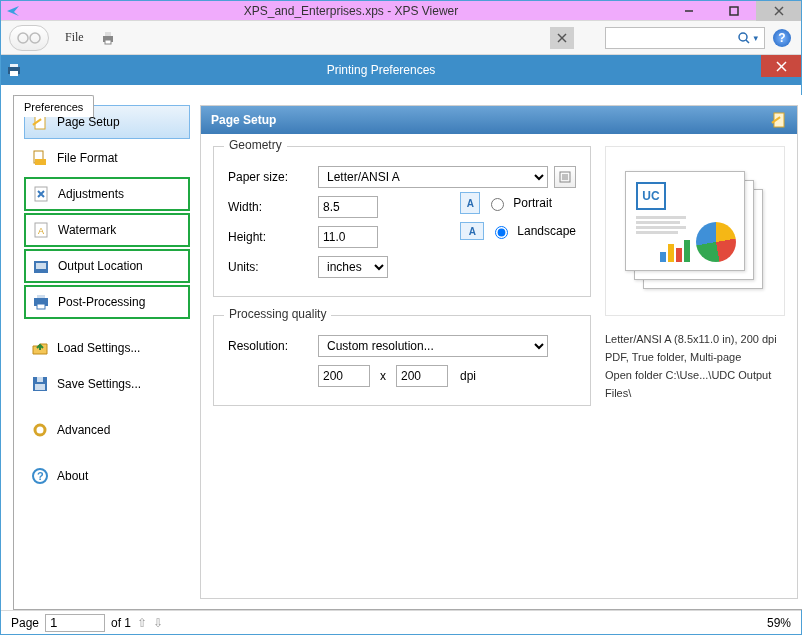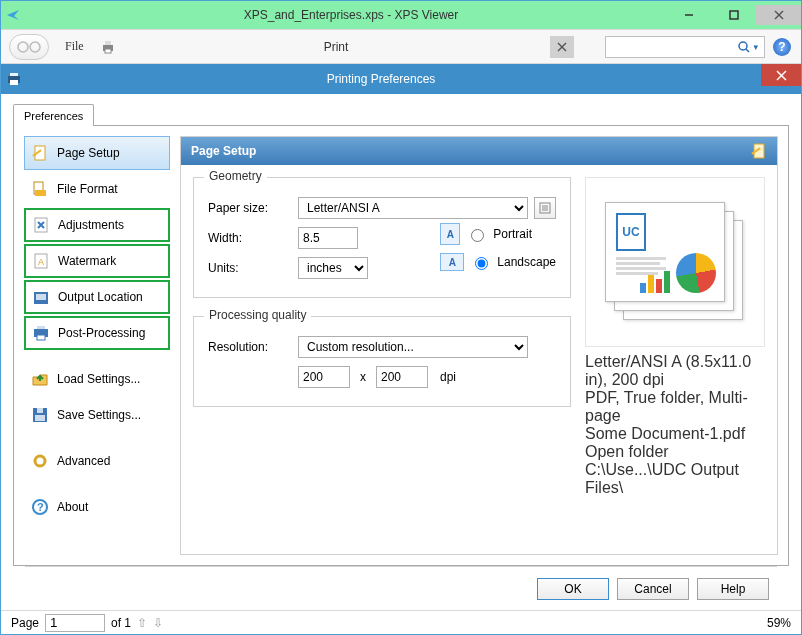--- a/index.html
+++ b/index.html
@@ -1,36 +1,36 @@
 <!DOCTYPE html>
 <html><head>
 <meta charset="utf-8">
 <style>
 html,body{margin:0;padding:0;font-family:"Segoe UI",Tahoma,sans-serif;font-size:12px;color:#000;background:#fff;}
 *{box-sizing:border-box;}
 .app{width:802px;height:635px;border:1px solid #4da0d6;display:flex;flex-direction:column;background:#fff;}
-.titlebar{height:29px;background:#86efac;border-bottom:1px solid #d9d9d9;display:flex;align-items:center;position:relative;}
+.titlebar{height:20px;background:#f0abfc;border-bottom:1px solid #d9d9d9;display:flex;align-items:center;position:relative;}
 .titlebar .ticon{width:24px;display:flex;justify-content:center;color:#3aa0e0;}
 .titlebar .ttitle{position:absolute;left:0;right:100px;text-align:center;color:#333;}
 .titlebar .wbtns{margin-left:auto;display:flex;}
 .wbtn{width:45px;height:20px;display:flex;align-items:center;justify-content:center;color:#333;}
 .wbtn.close{background:#c8c8c8;}
 .toolbar{height:34px;background:#f7f7f7;border-bottom:1px solid #d9d9d9;display:flex;align-items:center;position:relative;}
 .toolbar .binoc{width:40px;height:26px;border:1px solid #ccc;border-radius:13px;margin:0 8px;background:linear-gradient(#fff,#eee);display:flex;align-items:center;justify-content:center;color:#888;}
 .toolbar .tbitem{padding:0 8px;color:#333;font-family:Liberation Serif, serif;}
 .toolbar .printlbl{position:absolute;left:120px;right:250px;text-align:center;color:#333;}
 .toolbar .xbtn{width:24px;height:22px;background:#d0d0d0;display:flex;align-items:center;justify-content:center;margin-left:4px;}
 .toolbar .search{margin-left:auto;width:160px;height:22px;border:1px solid #bfbfbf;background:#fff;display:flex;align-items:center;justify-content:flex-end;padding:0 6px;margin-right:8px;}
 .toolbar .help{width:18px;height:18px;border-radius:50%;background:radial-gradient(#7db6ff,#1a5ebc);color:#fff;display:flex;align-items:center;justify-content:center;margin-right:10px;font-weight:bold;}
 .dlg{flex:1;display:flex;flex-direction:column;background:#fff;}
 .dlg-titlebar{height:30px;background:#3d8ec9;color:#fff;display:flex;align-items:center;position:relative;}
 .dlg-titlebar .dicon{width:26px;display:flex;justify-content:center;}
 .dlg-titlebar .dlbl{position:absolute;left:0;right:40px;text-align:center;}
 .dlg-titlebar .dxbtn{position:absolute;right:0;top:0;width:40px;height:22px;background:#c9493e;color:#fff;display:flex;align-items:center;justify-content:center;font-size:14px;}
-.dlg-body{flex:1;padding:10px 12px 0 12px;display:flex;flex-direction:column;}
+.dlg-body{flex:1;padding:10px 12px 0 12px;display:flex;flex-direction:row;}
 .tabrow{height:22px;position:relative;}
 .tab{position:absolute;top:0;left:0;height:22px;border:1px solid #a9a9a9;border-bottom:none;background:#fff;padding:0 10px;display:flex;align-items:center;border-radius:2px 2px 0 0;font-size:11px;}
 .tabline{position:absolute;bottom:0;left:0;right:0;border-bottom:1px solid #a9a9a9;}
 .tabcontent{flex:1;border:1px solid #a9a9a9;border-top:none;padding:10px;display:flex;gap:10px;background:#fff;}
 .sidebar{width:166px;display:flex;flex-direction:column;gap:2px;}
 .sbitem{height:34px;border:1px solid transparent;padding:0 6px;display:flex;align-items:center;gap:8px;}
 .sbitem.green{border:2px solid #1fa841;}
 .sbitem.sel{background:linear-gradient(#eaf3fb,#c7e1f7);border:1px solid #7cb8ea;}
 .sbicon{width:18px;height:18px;display:flex;align-items:center;justify-content:center;}
 .main{flex:1;border:1px solid #d0d0d0;display:flex;flex-direction:column;}
@@ -52,27 +52,27 @@
 .orow{display:flex;align-items:center;gap:6px;}
 .orow .abox{width:20px;height:22px;border:1px solid #7cb8ea;background:#e8f2fc;display:flex;align-items:center;justify-content:center;color:#2a6db3;font-weight:bold;font-size:10px;}
 .orow.land .abox{width:24px;height:18px;}
 .mright{width:180px;display:flex;flex-direction:column;}
 .preview{height:170px;border:1px solid #e5e5e5;display:flex;align-items:center;justify-content:center;position:relative;background:#fff;}
 .docstack{position:relative;width:140px;height:120px;}
 .sheet{position:absolute;width:120px;height:100px;background:#fff;border:1px solid #bababa;box-shadow:1px 1px 3px rgba(0,0,0,0.15);}
 .sheet.s3{left:18px;top:18px;}
 .sheet.s2{left:9px;top:9px;}
 .sheet.s1{left:0;top:0;padding:10px;}
-.logo{width:30px;height:38px;border:2px solid #2e7bc0;display:flex;align-items:center;justify-content:center;color:#2e7bc0;font-weight:bold;margin-bottom:6px;}
+.logo{width:30px;height:28px;border:2px solid #2e7bc0;display:flex;align-items:center;justify-content:center;color:#2e7bc0;font-weight:bold;margin-bottom:6px;}
 .tline{height:3px;background:#d8d8d8;margin:2px 0;width:50px;}
 .charts{position:absolute;right:8px;bottom:8px;display:flex;gap:6px;align-items:flex-end;}
 .bars{display:flex;gap:2px;align-items:flex-end;height:30px;}
 .bars div{width:6px;}
 .pie{width:40px;height:40px;border-radius:50%;background:conic-gradient(#f5b715 0 80deg,#e24a3b 80deg 170deg,#33a852 170deg 260deg,#3f90d8 260deg 360deg);}
-.info{margin-top:6px;font-size:16px;color:#333;line-height:18px;}
+.info{margin-top:14px;font-size:11px;color:#333;line-height:18px;}
 .dlg-btns{height:44px;border-top:1px solid #d4d4d4;margin:0 12px;display:flex;align-items:center;justify-content:flex-end;gap:8px;padding-right:8px;}
 .btn{width:72px;height:22px;border:1px solid #a0a0a0;background:linear-gradient(#fdfdfd,#ececec);display:flex;align-items:center;justify-content:center;}
 .btn.def{border:1px solid #3a8ccc;}
 .statusbar{height:24px;border-top:1px solid #d9d9d9;background:#fff;display:flex;align-items:center;padding:0 10px;gap:6px;font-size:12px;}
 .statusbar input.page{width:60px;height:18px;border:1px solid #b0b0b0;text-align:left;padding-left:4px;}
 .statusbar .zoom{margin-left:auto;}
 svg{display:block;}
 </style>
 </head>
 <body>
@@ -114,21 +114,20 @@
         </svg>
     </div>
     <div class="tbitem">File</div>
     <div class="tbitem">
       <svg width="16" height="16" viewBox="0 0 16 16">
           <rect x="3" y="6" width="10" height="6" fill="#888"></rect>
           <rect x="5" y="2" width="6" height="4" fill="#ddd"></rect>
           <rect x="5" y="10" width="6" height="4" fill="#fff" stroke="#888"></rect>
         </svg>
     </div>
-    <div class="printlbl">Print</div>
     <div style="position:absolute;left:545px;" class="xbtn">
         <svg width="10" height="10">
           <line x1="1" y1="1" x2="9" y2="9" stroke="#555" stroke-width="1.5"></line>
           <line x1="9" y1="1" x2="1" y2="9" stroke="#555" stroke-width="1.5"></line>
         </svg>
       </div>
     <div class="search">
       <svg width="12" height="12">
           <circle cx="5" cy="5" r="4" fill="none" stroke="#2a6db3" stroke-width="1.5"></circle>
           <line x1="8" y1="8" x2="11" y2="11" stroke="#2a6db3" stroke-width="1.5"></line>
@@ -289,20 +288,24 @@
                             <line x1="3" y1="6" x2="9" y2="6" stroke="#888"></line>
                             <line x1="3" y1="8" x2="9" y2="8" stroke="#888"></line>
                           </svg>
                         </div>
                     </div>
                     <div style="display:flex;">
                       <div>
                         <div class="row">
                             <span class="label">Width:</span>
                             <input class="ctrl num" value="8.5" style="">
+                          </div>
+                        <div class="row">
+                            <span class="label">Height:</span>
+                            <input class="ctrl num" value="11.0" style="">
                           </div>
                         <div class="row">
                             <span class="label">Units:</span>
                             <select class="ctrl short"><option>inches</option></select>
                           </div>
                       </div>
                       <div class="orient">
                         <div class="orow">
                             <span class="abox">A</span>
                             <input type="radio" name="or" style="">
@@ -354,21 +357,20 @@
                           <div style="height:22px;background:#33a852;"></div>
                         </div>
                       <div class="pie"></div>
                     </div>
                   </div>
                 </div>
               </div>
               <div class="info">
                 <div>Letter/ANSI A (8.5x11.0 in), 200 dpi</div>
                 <div>PDF, True folder, Multi-page</div>
-                <div>Some Document-1.pdf</div>
                 <div>Open folder C:\Use...\UDC Output Files\</div>
               </div>
             </div>
           </div>
         </div>
       </div>
 
       <div class="dlg-btns">
         <div class="btn def">OK</div>
         <div class="btn">Cancel</div>

